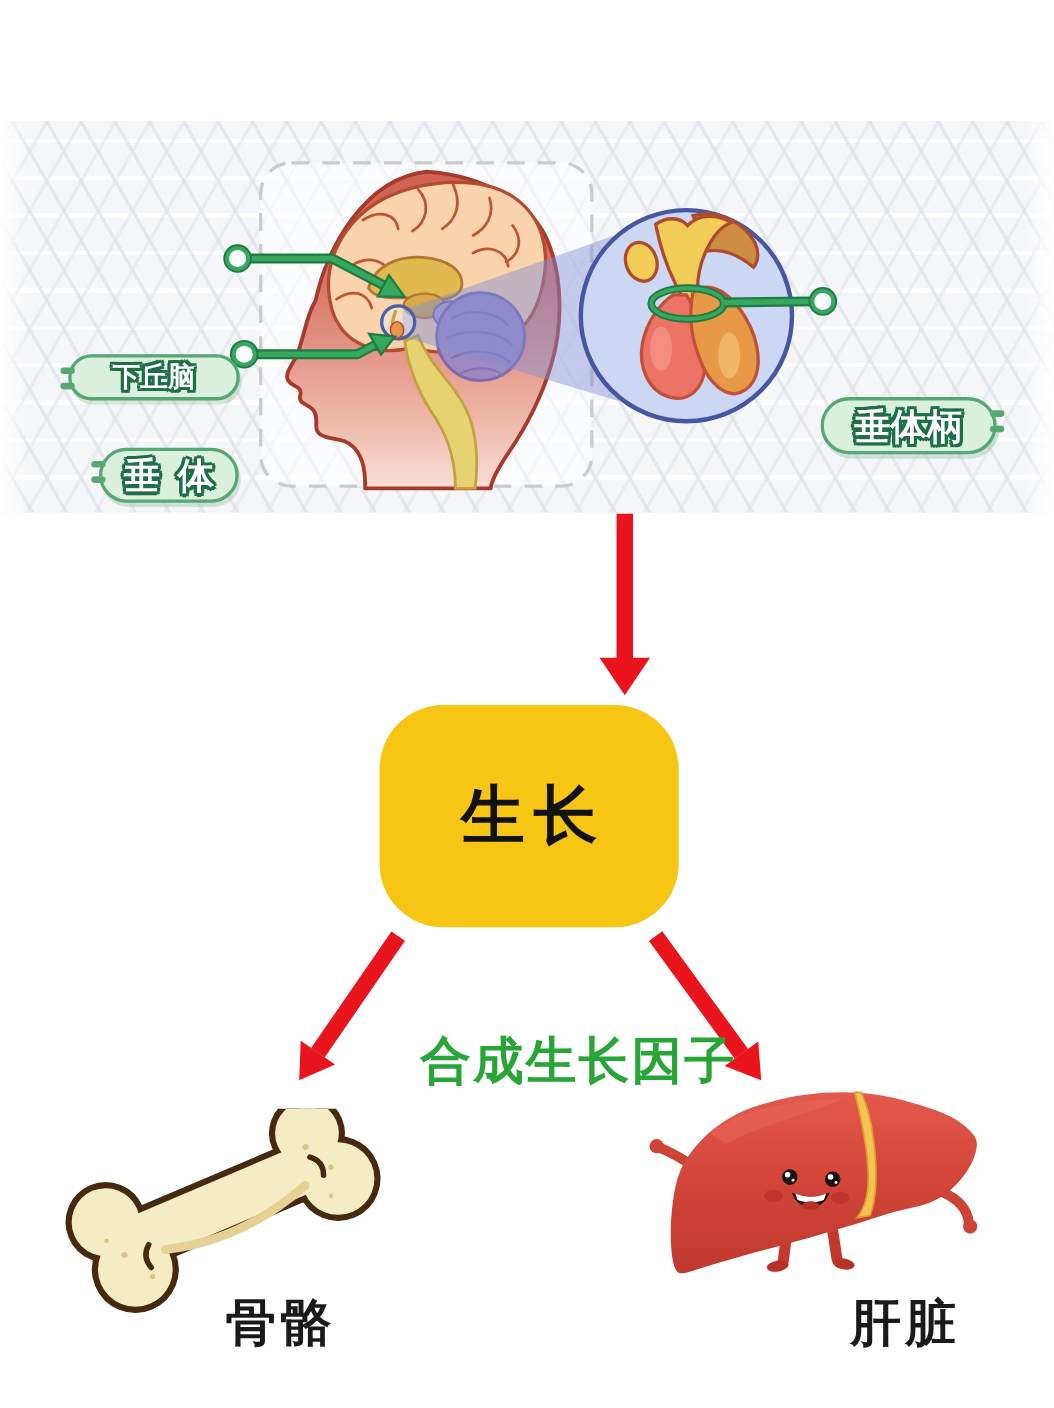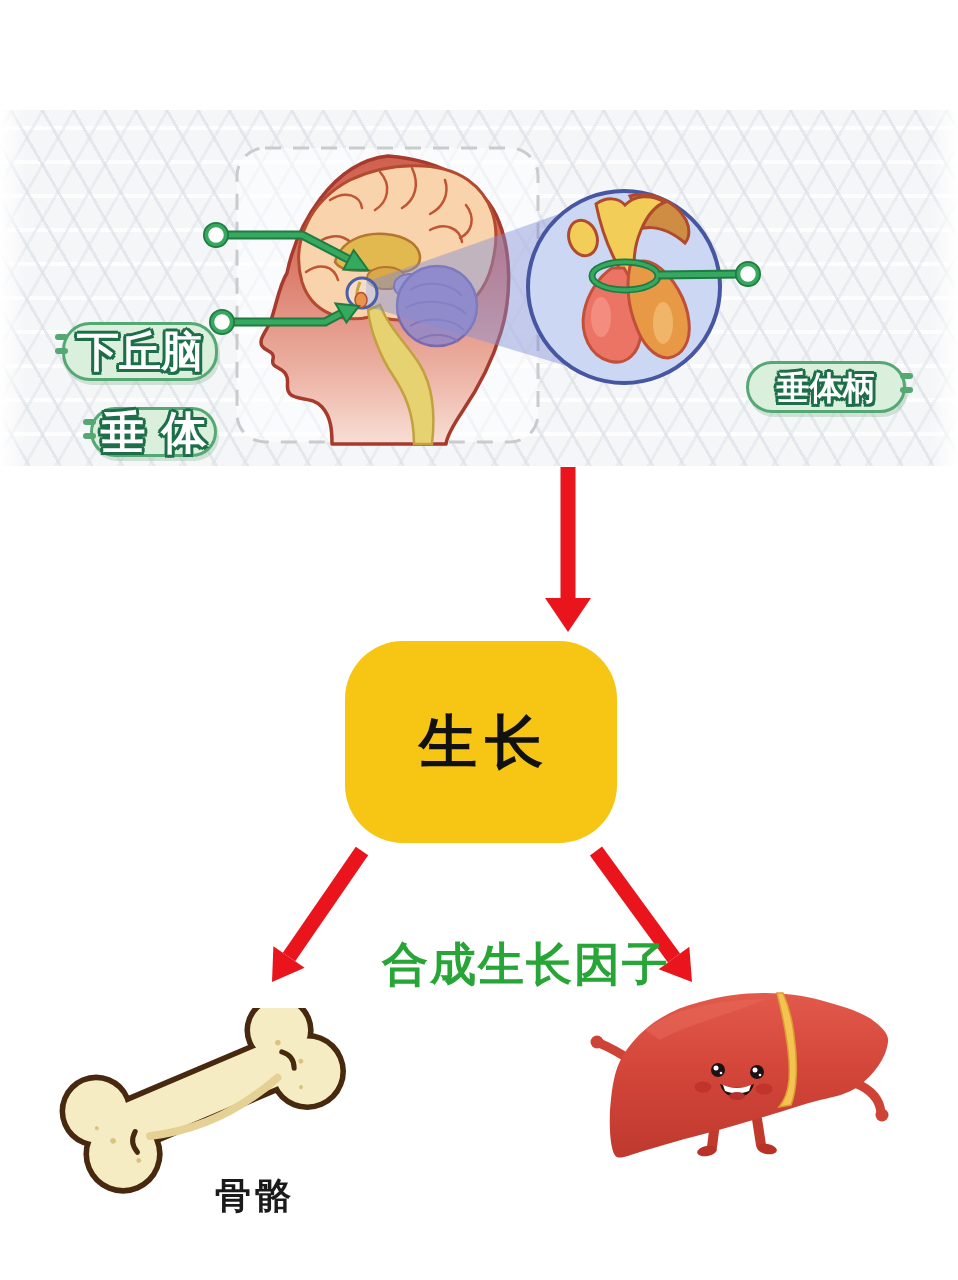--- a/index.html
+++ b/index.html
@@ -24,22 +24,22 @@
     background:#daf0dc;border:3px solid #55a873;border-radius:28px;
     box-shadow:2px 4px 0 rgba(140,185,155,.35);box-sizing:border-box;
   }
   .pill-text{
     color:#ffffff;font-weight:bold;line-height:1;
     text-shadow:
       -2.5px -2.5px 0 #1d6e49, 2.5px -2.5px 0 #1d6e49,
       -2.5px  2.5px 0 #1d6e49, 2.5px  2.5px 0 #1d6e49,
       0 -3px 0 #1d6e49, 0 3px 0 #1d6e49, -3px 0 0 #1d6e49, 3px 0 0 #1d6e49;
   }
-  .pill-hypo {left:62px; top:212px;width:156px;height:59px;font-size:42px;}
-  .pill-pit  {left:90px; top:297px;width:127px;height:50px;font-size:45px;}
+  .pill-hypo {left:62px; top:212px;width:156px;height:42px;font-size:25px;}
+  .pill-pit  {left:90px; top:297px;width:127px;height:50px;font-size:33px;}
   .pill-pit .pill-text{letter-spacing:16px;margin-right:-16px;}
   .pill-stalk{left:746px;top:251px;width:160px;height:52px;font-size:33px;justify-content:center;}
   .notch-l::before,.notch-l::after,
   .notch-r::before,.notch-r::after{
     content:"";position:absolute;width:13px;height:6px;background:#55a873;border-radius:3px;
   }
   .notch-l::before{left:-10px;top:9px;}
   .notch-l::after {left:-10px;top:23px;}
   .notch-r::before{right:-10px;top:9px;}
   .notch-r::after {right:-10px;top:23px;}
@@ -51,21 +51,21 @@
   }
   .hormone-line{
     font-size:58px;line-height:74px;font-weight:600;color:#111111;letter-spacing:8px;margin-right:-8px;
   }
   .process-label{
     position:absolute;left:290px;top:934px;width:380px;text-align:right;
     font-size:46px;font-weight:bold;color:#27a537;letter-spacing:2px;
   }
   .target-label{
     position:absolute;width:190px;text-align:center;
-    font-size:36px;font-weight:600;color:#1a1a1a;letter-spacing:4px;
+    font-size:46px;font-weight:600;color:#1a1a1a;letter-spacing:4px;
   }
   .label-bone {left:160px;top:1172px;}
   .label-liver{left:728px;top:1172px;}
   .bone-svg {position:absolute;left:50px; top:1008px;}
   .liver-svg{position:absolute;left:585px;top:985px;}
 </style>
 </head>
 <body>
 
 <div class="canvas">
@@ -272,14 +272,15 @@
       <circle cx="172" cy="87" r="7" fill="#1c1214"></circle>
       <circle cx="170" cy="85" r="2.5" fill="#ffffff"></circle>
         <circle cx="175" cy="90" r="1.3" fill="#ffffff"></circle>
       <ellipse cx="118" cy="102" rx="8.5" ry="5.5" fill="#c0342c"></ellipse>
       <ellipse cx="179" cy="104" rx="8.5" ry="5.5" fill="#c0342c"></ellipse>
       <path d="M135,99 C140,117 164,117 169,99 C158,104 146,104 135,99 Z" fill="#26100e"></path>
       <path d="M138,100 C148,104 156,104 166,100 L164,106 C156,109 148,109 140,106 Z" fill="#ffffff"></path>
       <ellipse cx="152" cy="111" rx="8" ry="4" fill="#b3322b"></ellipse>
     </g>
   </svg>
+  <div class="target-label label-liver">肝脏</div>
 
 </div>
 
 </body></html>

